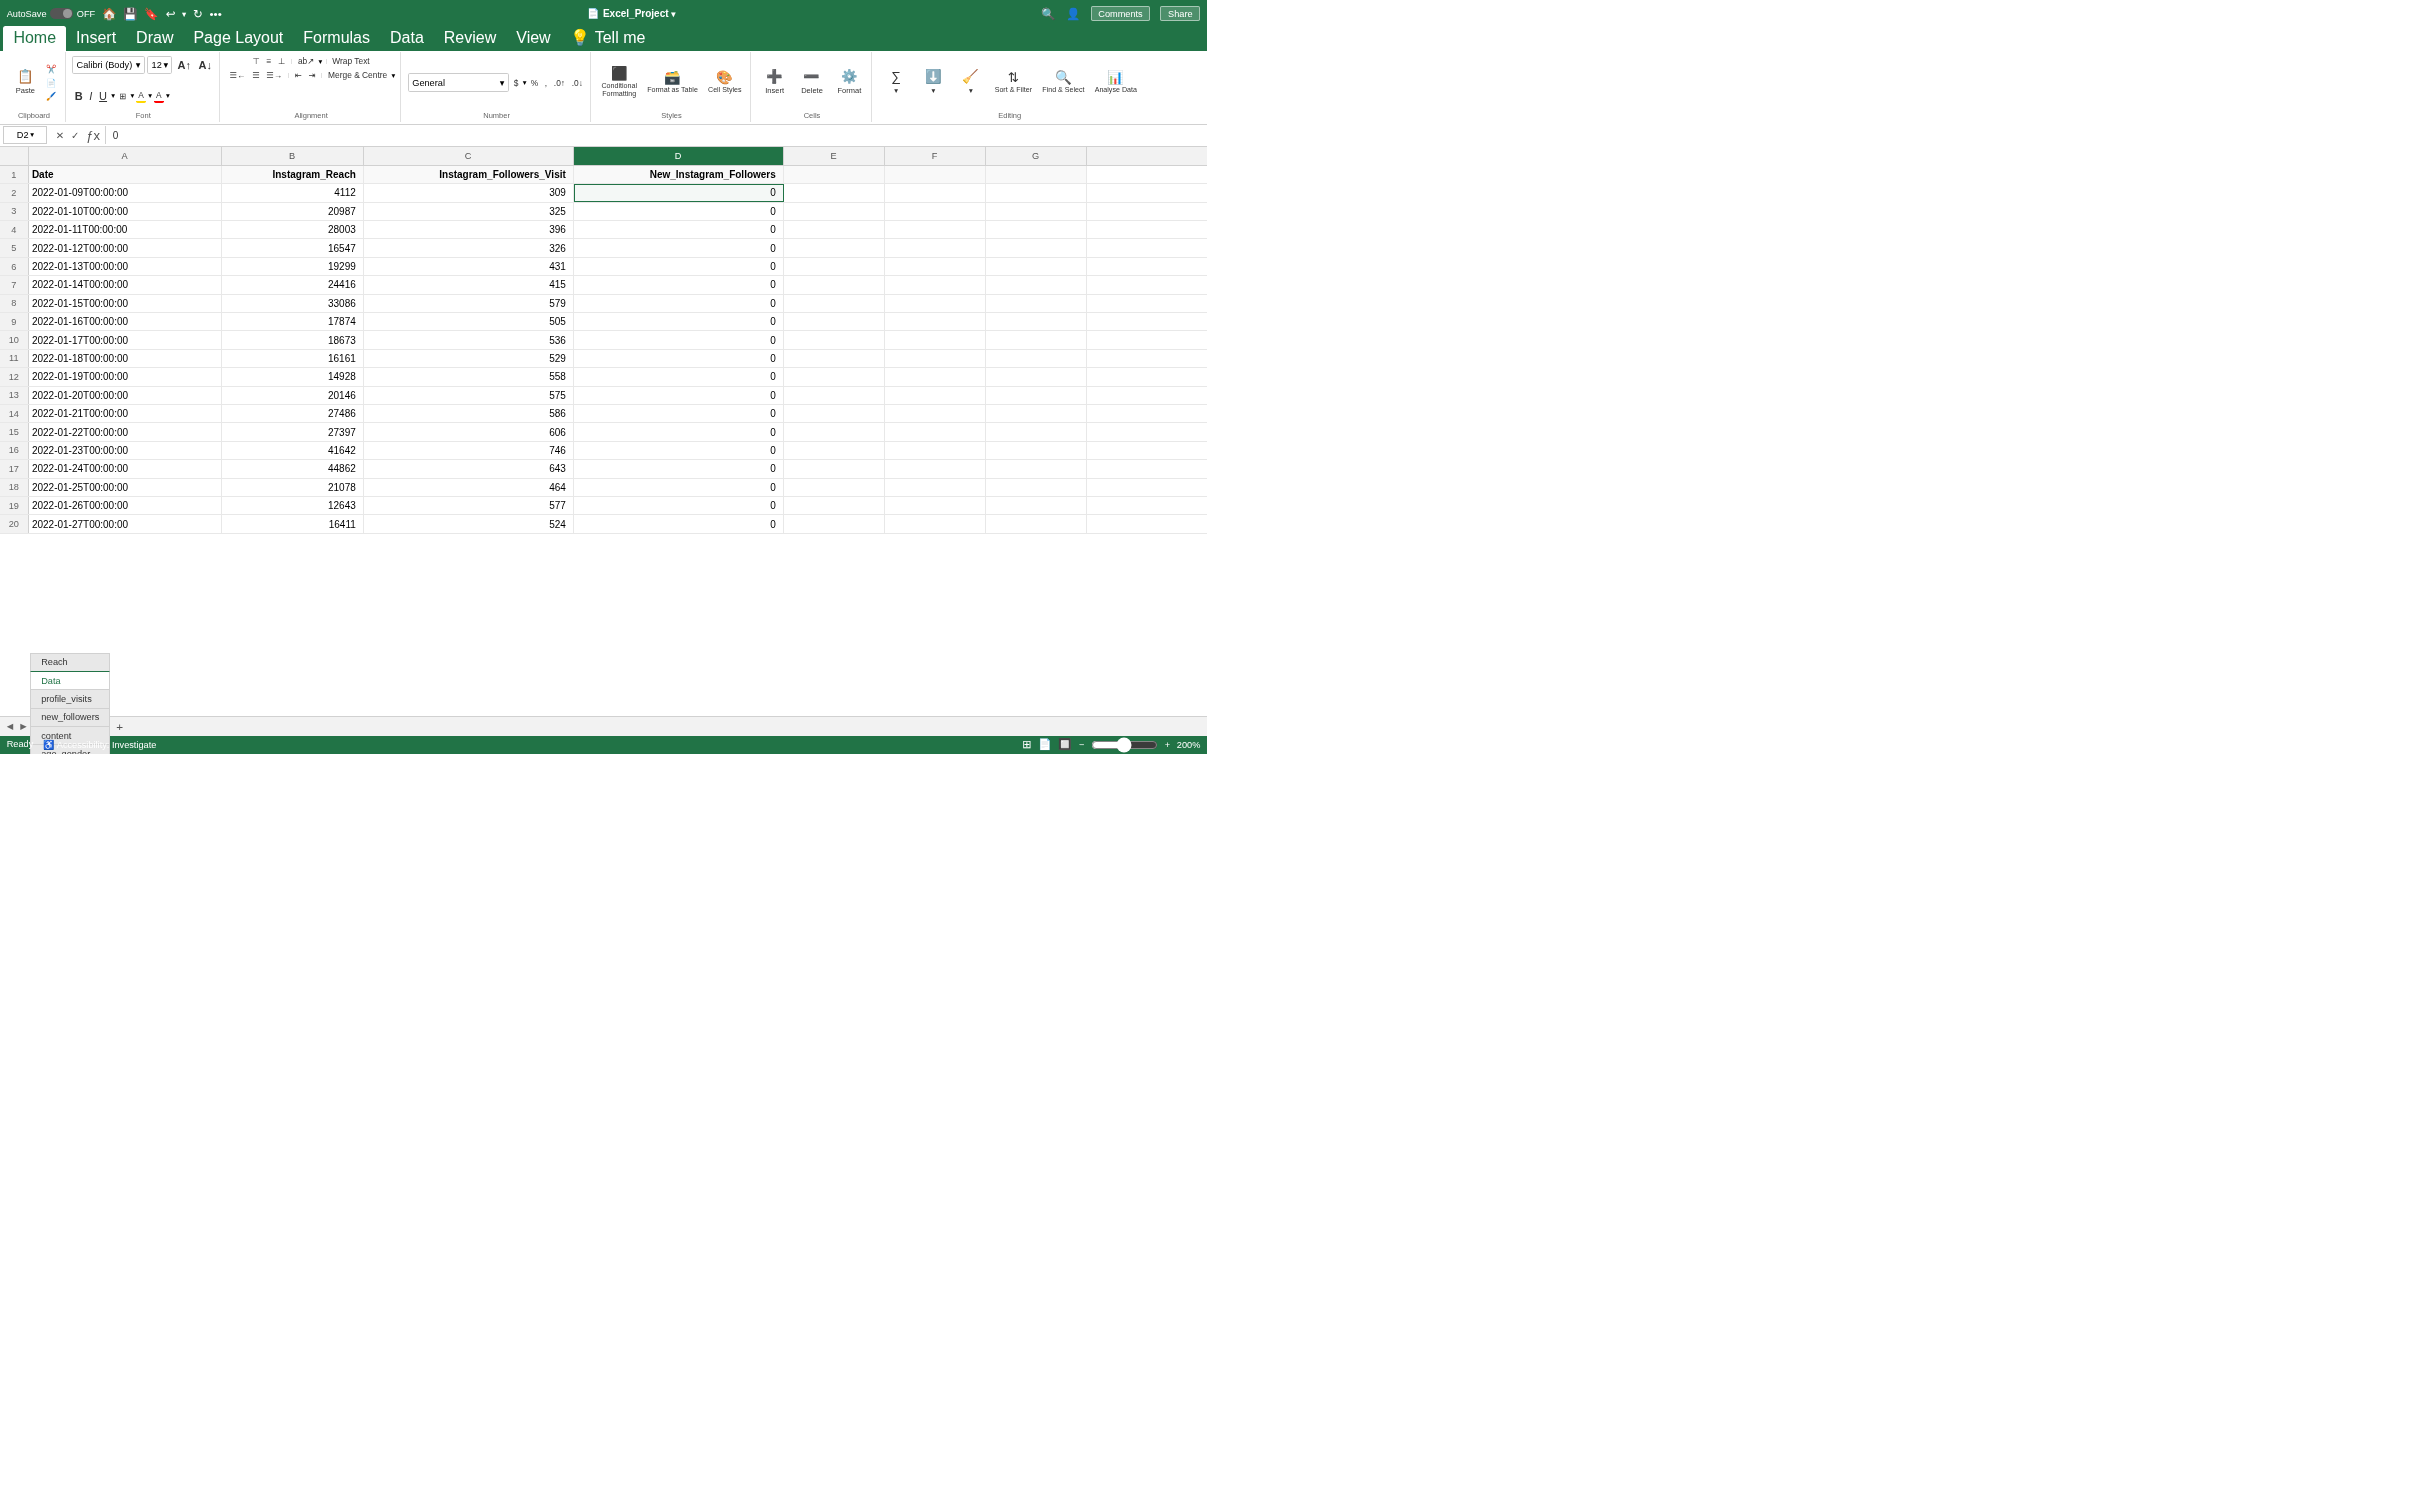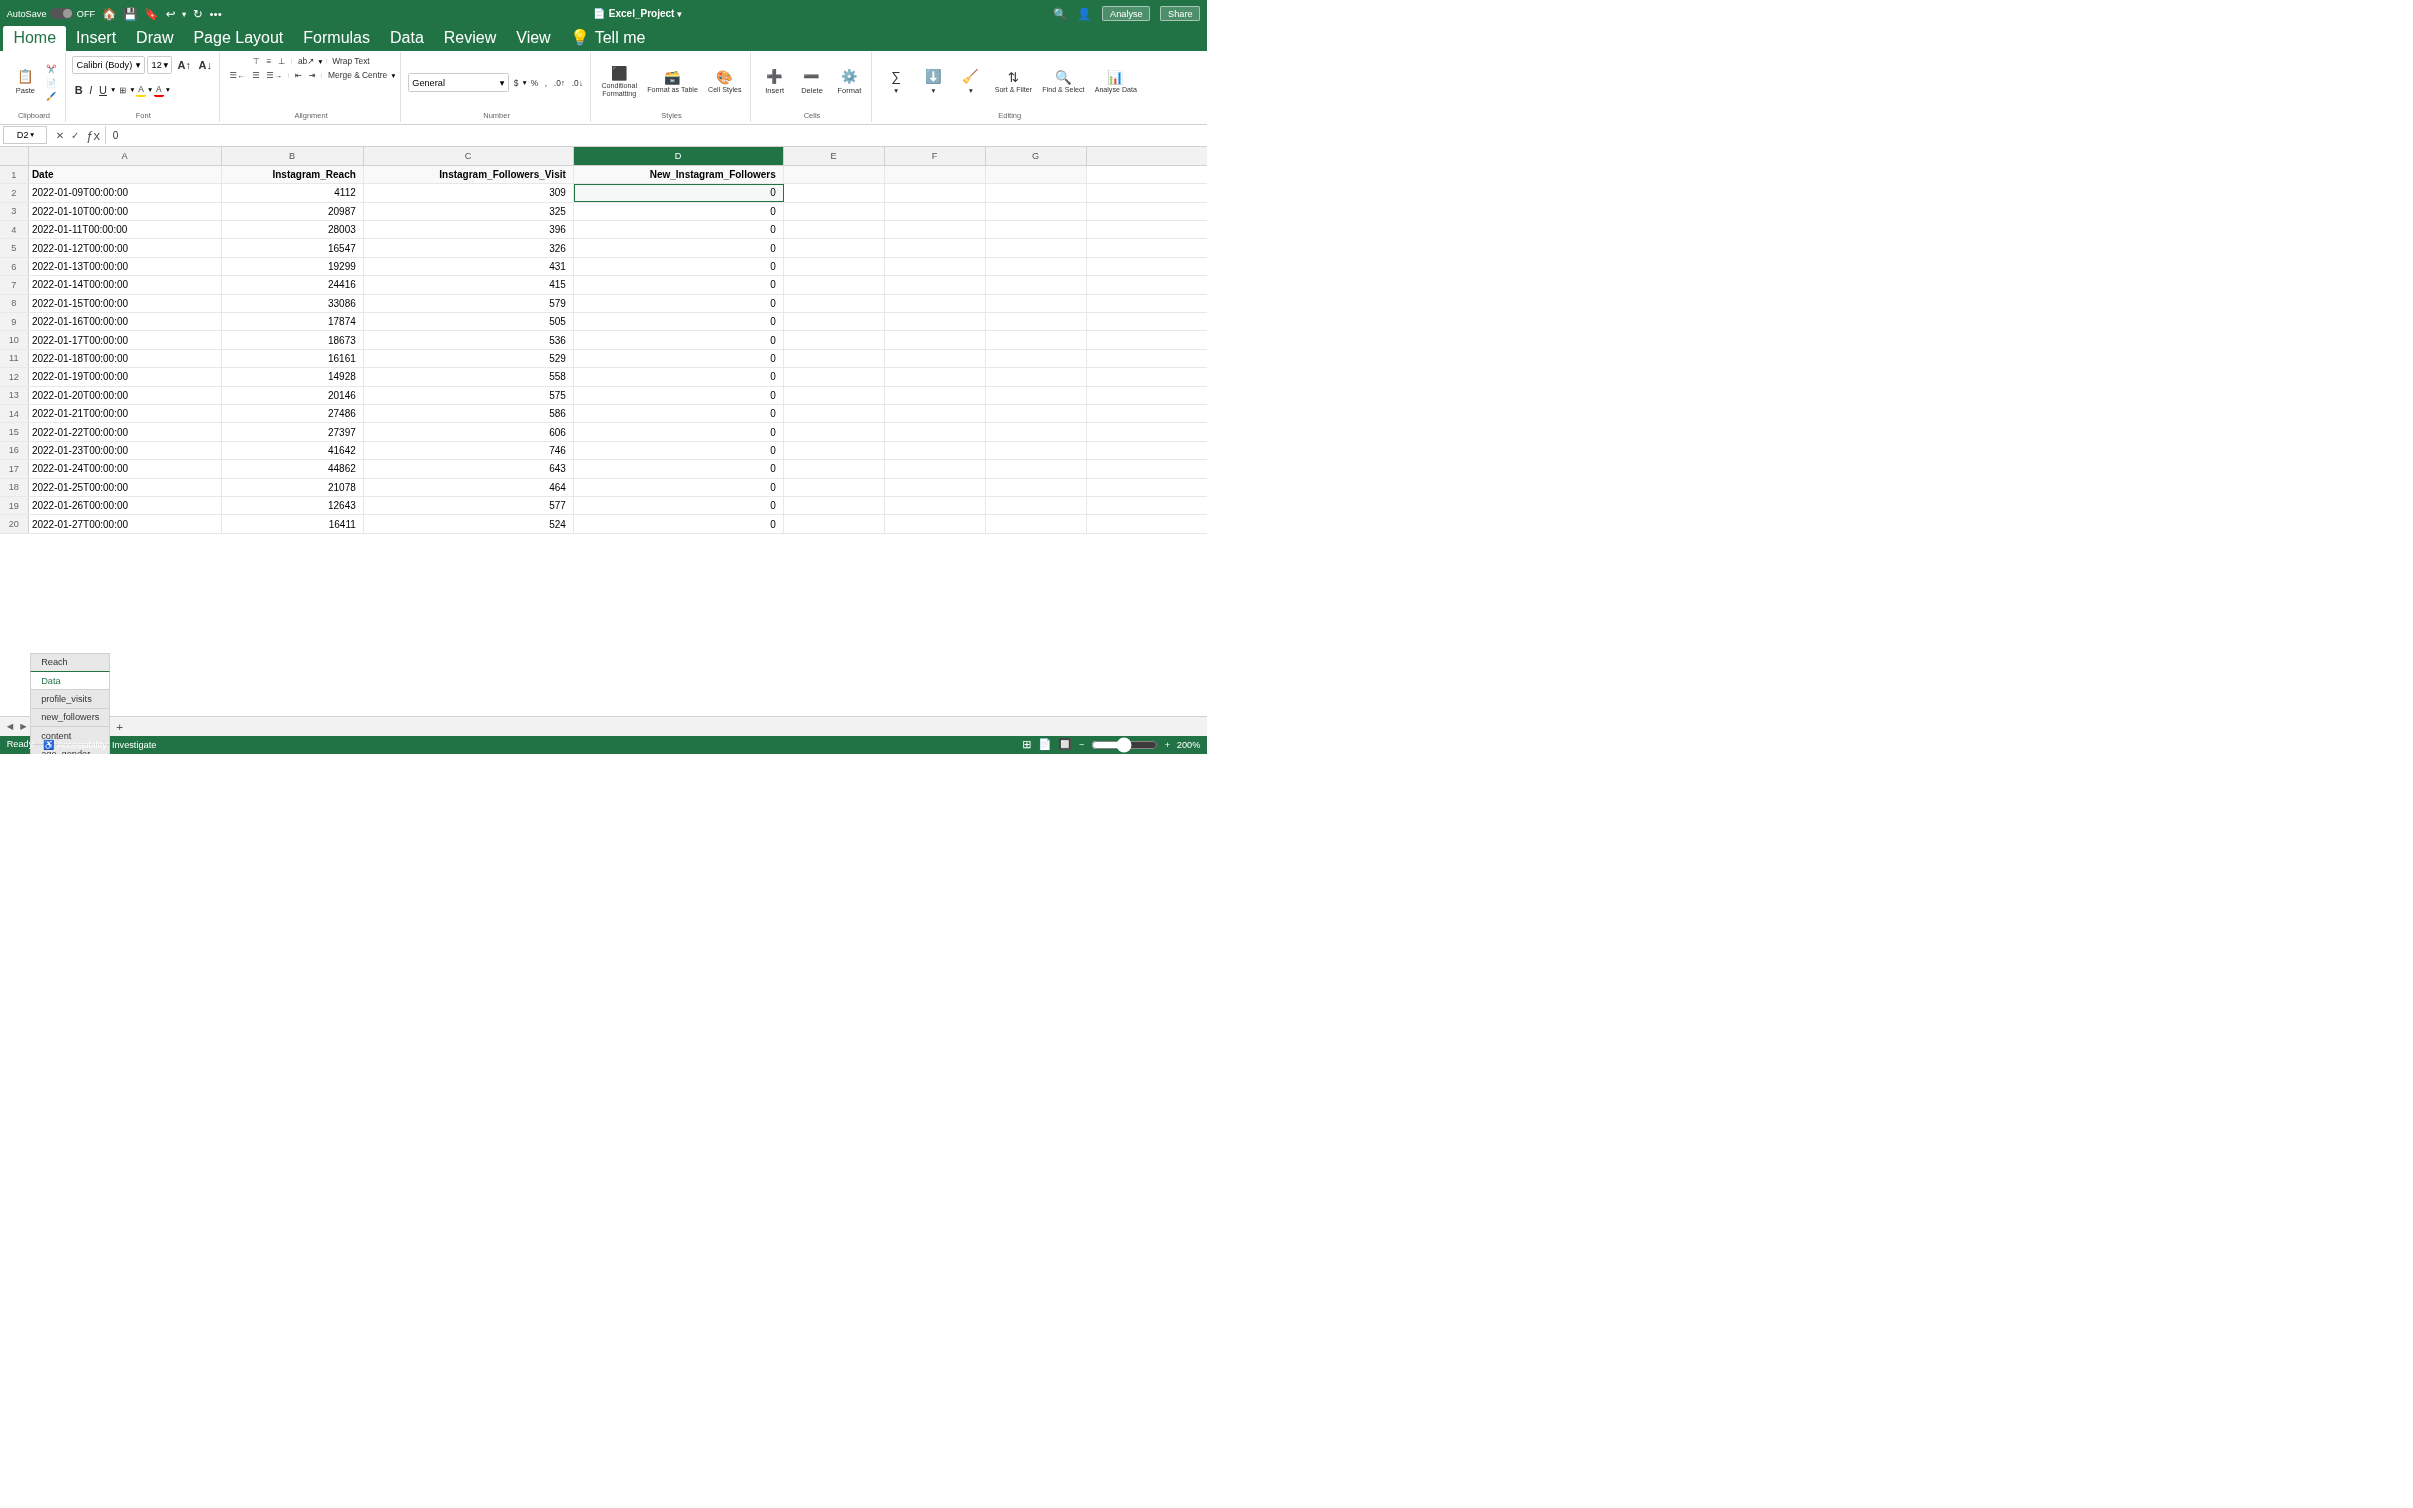--- a/index.html
+++ b/index.html
@@ -338,21 +338,21 @@
     <span style="font-size:11.7px;">•••</span>
   </div>
   <div class="center">
     <span>📄</span>
     <span>Excel_Project</span>
     <span style="font-size:8.4px;">▾</span>
   </div>
   <div class="right">
     <span style="font-size:11.7px;">🔍</span>
     <span style="font-size:11.7px;">👤</span>
-    <button style="background:rgba(255,255,255,0.2);border:0.8px solid rgba(255,255,255,0.5);color:white;padding:1.7px 6.7px;border-radius:1.7px;cursor:pointer;font-size:9.2px;">Analyse</button>
+    <button style="background:rgba(255,255,255,0.2);border:0.8px solid rgba(255,255,255,0.5);color:white;padding:1.7px 6.7px;border-radius:1.7px;cursor:pointer;font-size:9.2px;">Comments</button>
     <button style="background:rgba(255,255,255,0.2);border:0.8px solid rgba(255,255,255,0.5);color:white;padding:1.7px 6.7px;border-radius:1.7px;cursor:pointer;font-size:9.2px;">Share</button>
   </div>
 </div>
 
 <div id="ribbon-tabs">
   <div class="ribbon-tab active">Home</div>
   <div class="ribbon-tab">Insert</div>
   <div class="ribbon-tab">Draw</div>
   <div class="ribbon-tab">Page Layout</div>
   <div class="ribbon-tab">Formulas</div>
@@ -373,21 +373,21 @@
       <div style="display:flex;flex-direction:column;gap:1.7px;">
         <div class="rb-btn-small">✂️ </div>
         <div class="rb-btn-small">📄 </div>
         <div class="rb-btn-small">🖌️ </div>
       </div>
     </div>
     <div class="ribbon-group-label">Clipboard</div>
   </div>
 
   <div class="ribbon-group">
-    <div class="ribbon-group-content" style="flex-direction:column;align-items:flex-start;gap:9px;">
+    <div class="ribbon-group-content" style="flex-direction:column;align-items:flex-start;gap:15px;">
       <div style="display:flex;align-items:center;gap:2.5px;">
         <div class="font-selector">
           <span style="font-size:9.2px;">Calibri (Body)</span>
           <span>▾</span>
         </div>
         <div class="size-selector">
           <span style="font-size:9.2px;">12</span>
           <span>▾</span>
         </div>
         <div class="rb-btn-small" style="font-size:11px;font-weight:bold;">A↑</div>

